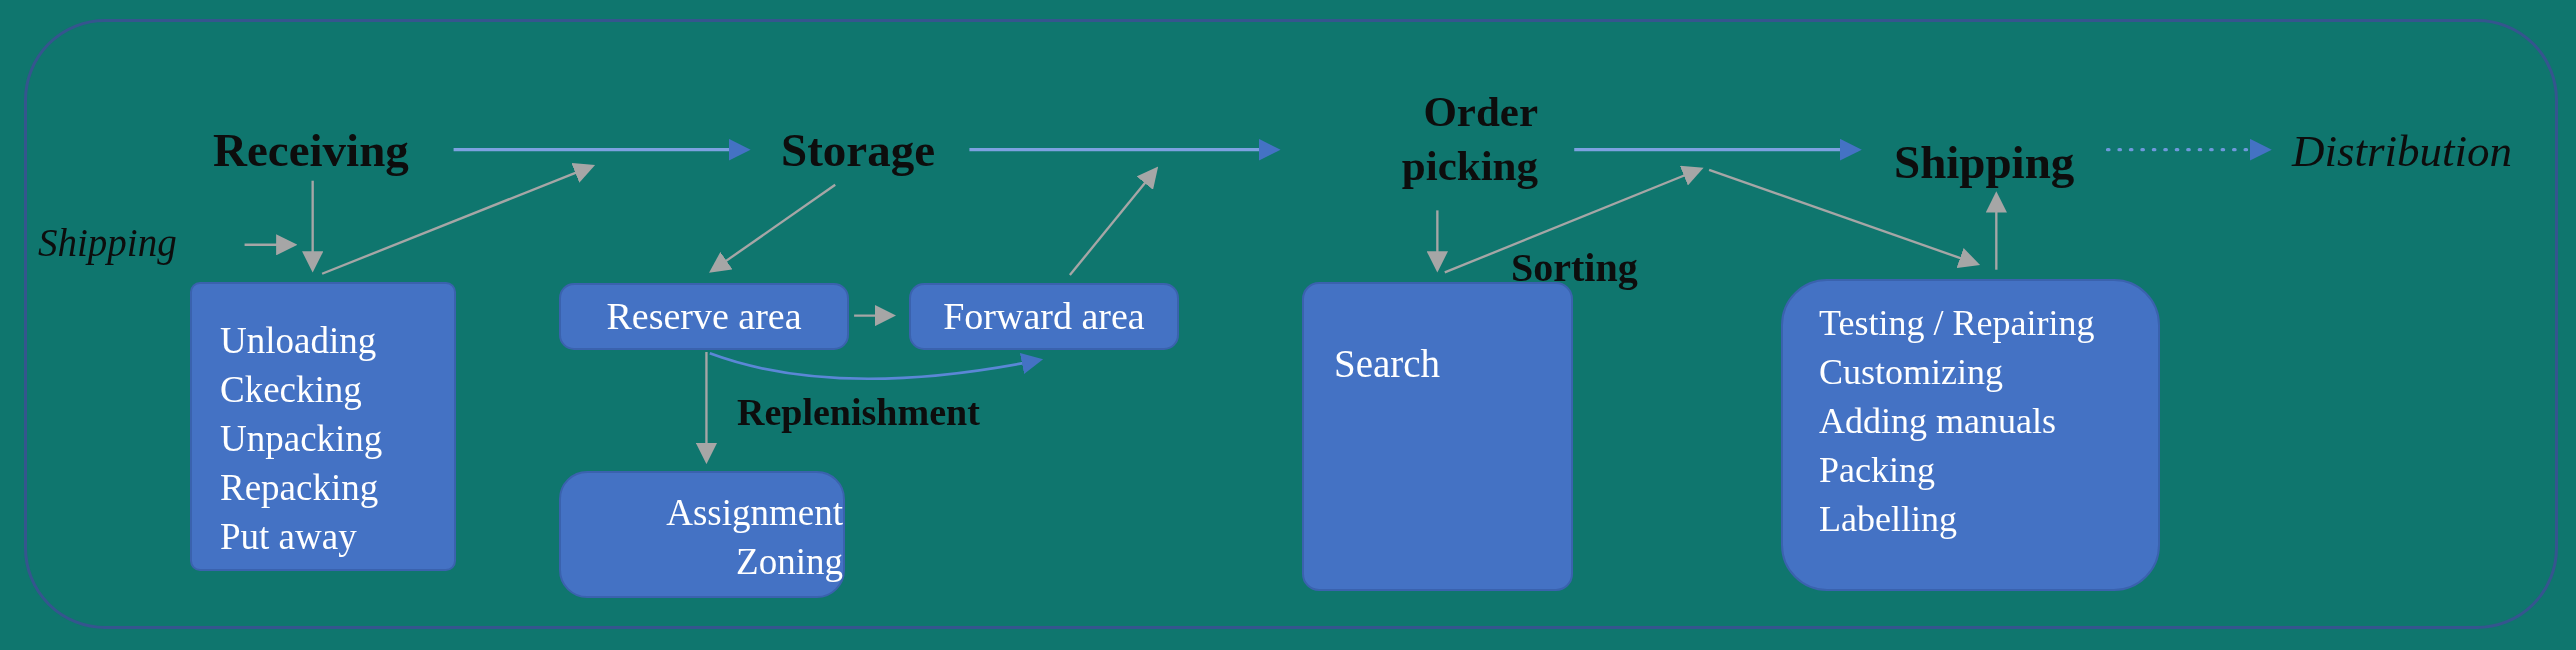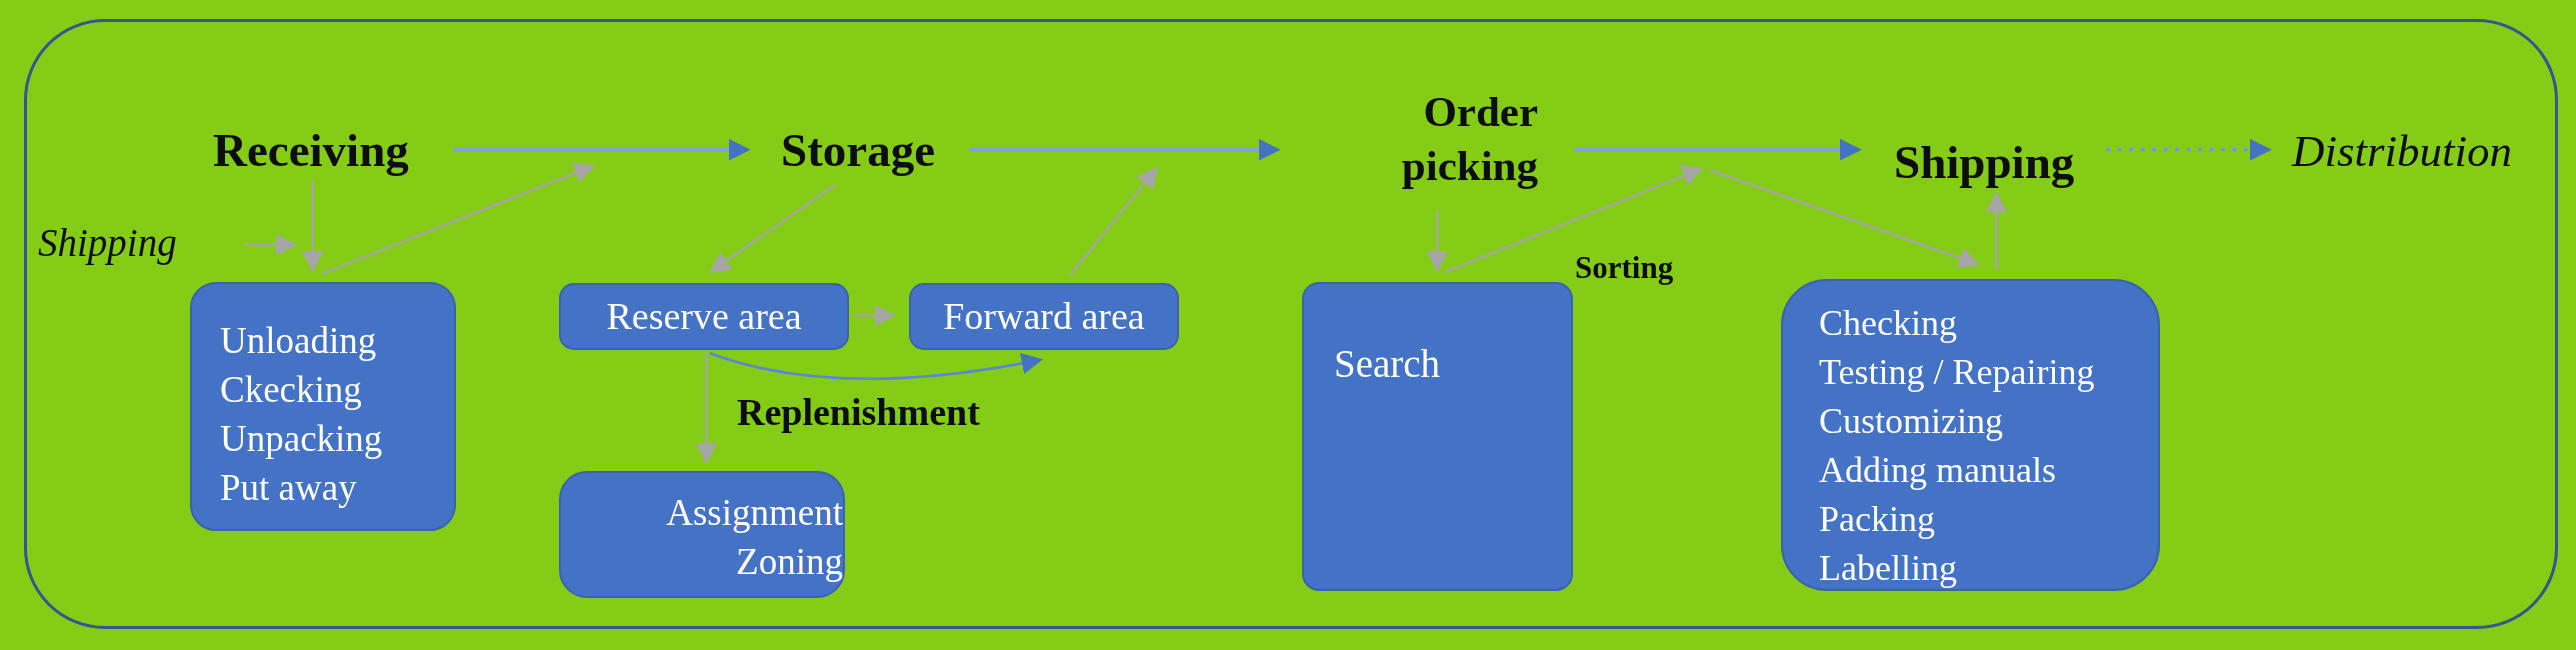--- a/index.html
+++ b/index.html
@@ -4,21 +4,21 @@
 <style>
   html, body {
     margin: 0;
     padding: 0;
     background: #ffffff;
   }
   .canvas {
     position: relative;
     width: 2576px;
     height: 650px;
-    background: #84cc16;
+    background: #0f766e;
     font-family: "Liberation Serif", "DejaVu Serif", serif;
     overflow: hidden;
   }
   .frame {
     position: absolute;
     left: 24px;
     top: 19px;
     width: 2534px;
     height: 610px;
     border: 3.4px solid #35558E;
@@ -65,22 +65,22 @@
     border: 2px solid #3a62ae;
     box-sizing: border-box;
     color: #ffffff;
   }
   .node-box .bline {
     font-size: 37px;
     line-height: 49px;
     white-space: nowrap;
   }
   .activity-box-receiving {
-    left: 190px; top: 282px; width: 266px; height: 249px;
-    border-radius: 26px;
+    left: 190px; top: 282px; width: 266px; height: 289px;
+    border-radius: 10px;
     padding: 32px 0 0 28px;
   }
   .area-box {
     display: flex;
     align-items: center;
     justify-content: center;
     border-radius: 15px;
   }
   .reserve-box { left: 559px; top: 283px; width: 290px; height: 67px; }
   .forward-box { left: 909px; top: 283px; width: 270px; height: 67px; }
@@ -144,48 +144,48 @@
     <path d="M 1052,524 Q 1240,594 1540,534" fill="none" stroke="#5B87D6" stroke-width="4" marker-end="url(#mbluec)"></path>
   </svg>
 
   <div class="stage-label" style="left:213px; top:123px;">Receiving</div>
   <div class="stage-label" style="left:781px; top:123px;">Storage</div>
   <div class="stage-label two-line" style="left:1338px; top:85px; width:200px;">Order picking</div>
   <div class="stage-label" style="left:1894px; top:123px;margin-top:12px;">Shipping</div>
   <div class="italic-label" style="left:2292px; top:125px; font-size:45px; line-height:53px;">Distribution</div>
 
   <div class="italic-label" style="left:38px; top:219px; font-size:39px; line-height:47px;">Shipping</div>
-  <div class="flow-note" style="left:1575px; top:247px; font-size:31px; line-height:42px;">Sorting</div>
+  <div class="flow-note" style="left:1511px; top:247px; font-size:40px; line-height:42px;">Sorting</div>
   <div class="flow-note" style="left:737px; top:391px; font-size:38px; line-height:43px;">Replenishment</div>
 
   <div class="node-box activity-box-receiving">
     <div class="bline">Unloading</div>
     <div class="bline">Ckecking</div>
     <div class="bline">Unpacking</div>
+    <div class="bline">Repacking</div>
     <div class="bline">Put away</div>
   </div>
 
   <div class="node-box area-box reserve-box">
     <div class="bline">Reserve area</div>
   </div>
   <div class="node-box area-box forward-box">
     <div class="bline">Forward area</div>
   </div>
 
   <div class="node-box activity-box-storage">
     <div class="bline">Assignment</div>
     <div class="bline">Zoning</div>
   </div>
 
   <div class="node-box activity-box-orderpicking">
     <div class="bline">Search</div>
   </div>
 
   <div class="node-box activity-box-shipping">
-    <div class="bline">Checking</div>
     <div class="bline">Testing / Repairing</div>
     <div class="bline">Customizing</div>
     <div class="bline">Adding manuals</div>
     <div class="bline">Packing</div>
     <div class="bline">Labelling</div>
   </div>
 
 </div>
 
 

